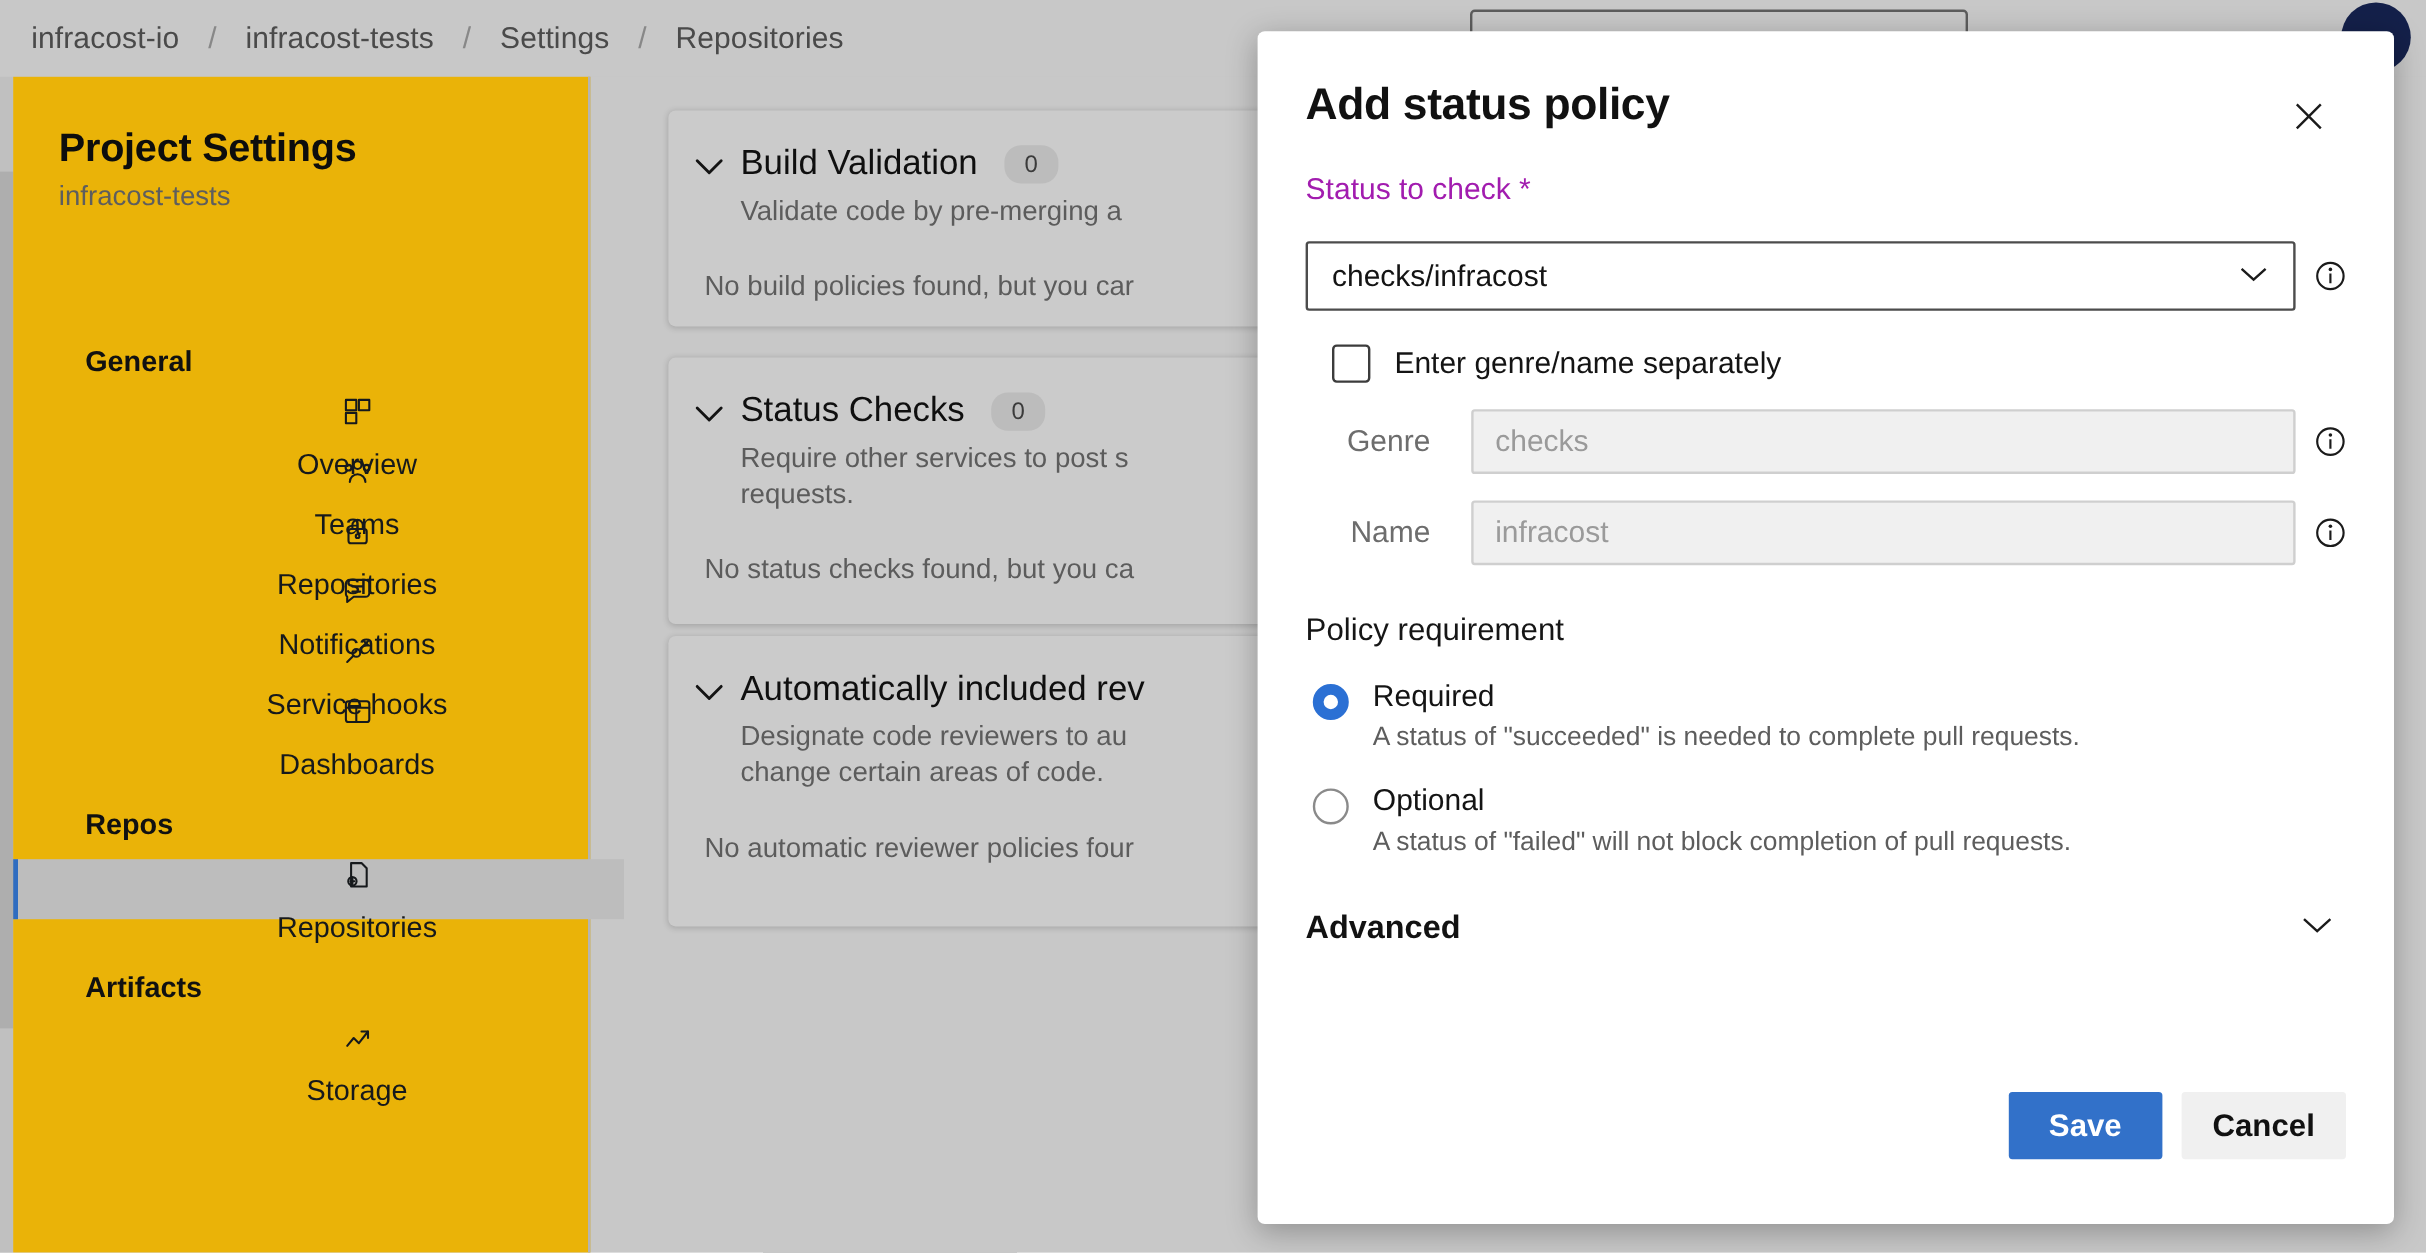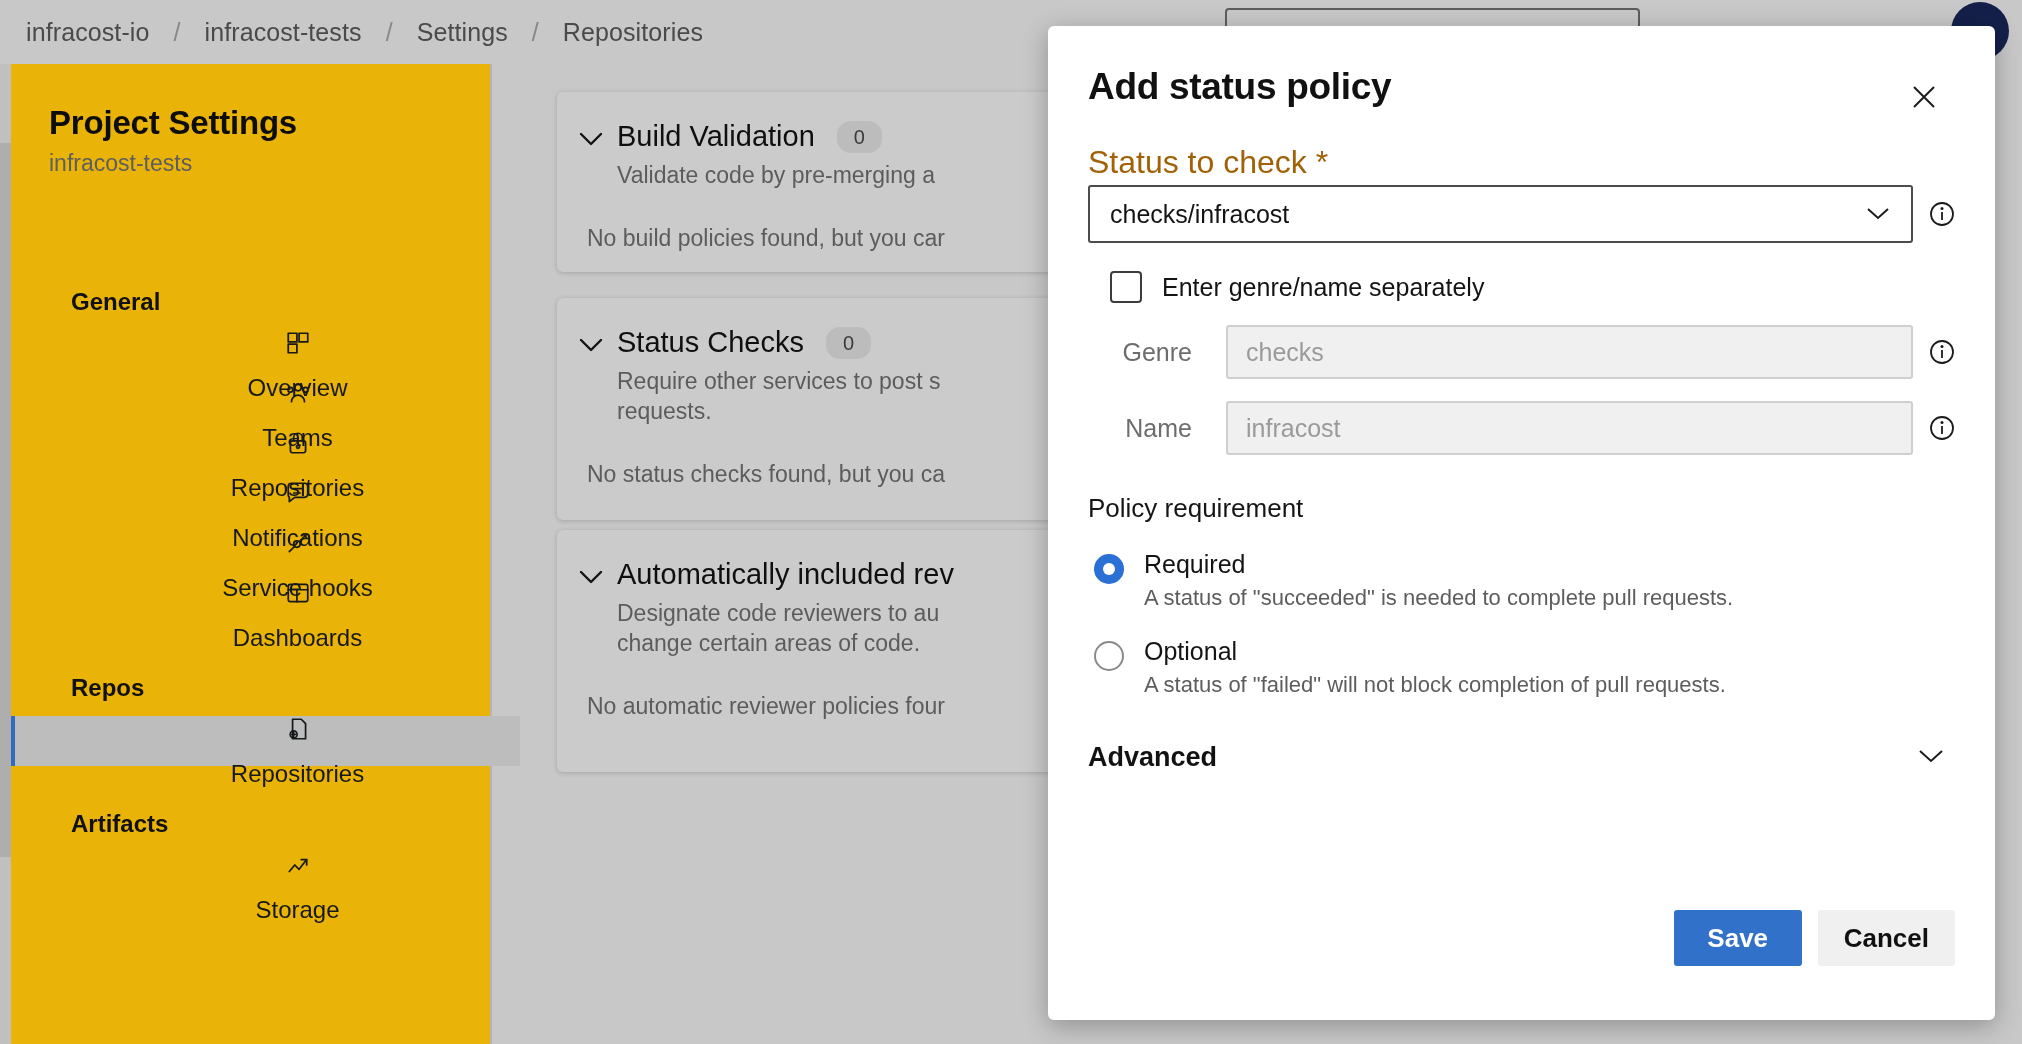--- a/index.html
+++ b/index.html
@@ -124,21 +124,21 @@
     position: relative; padding: 40px 50px 0 40px;
     display: flex; align-items: flex-start; justify-content: space-between;
   }
   .modal-title { font-size: 37px; font-weight: bold; color: #111; letter-spacing: -.3px; }
   .close-btn {
     width: 34px; height: 34px; margin-top: 14px; margin-right: 4px;
     display: flex; align-items: center; justify-content: center;
   }
 
   .modal-body { padding: 30px 40px 0 40px; }
-  .field-label { font-size: 32px; color: #a16207; margin-bottom: 4px; }
+  .field-label { font-size: 25px; color: #a21caf; margin-bottom: 28px; }
 
   .select-row { display: flex; align-items: center; gap: 16px; }
   .select-box {
     flex: 1; height: 58px; border: 2px solid #4c4c4c; border-radius: 3px;
     background: #fff; display: flex; align-items: center;
     padding: 0 18px 0 20px; font-size: 25px; color: #141414;
     justify-content: space-between;
   }
   .info-ico { width: 26px; height: 26px; flex: 0 0 26px; }
 

